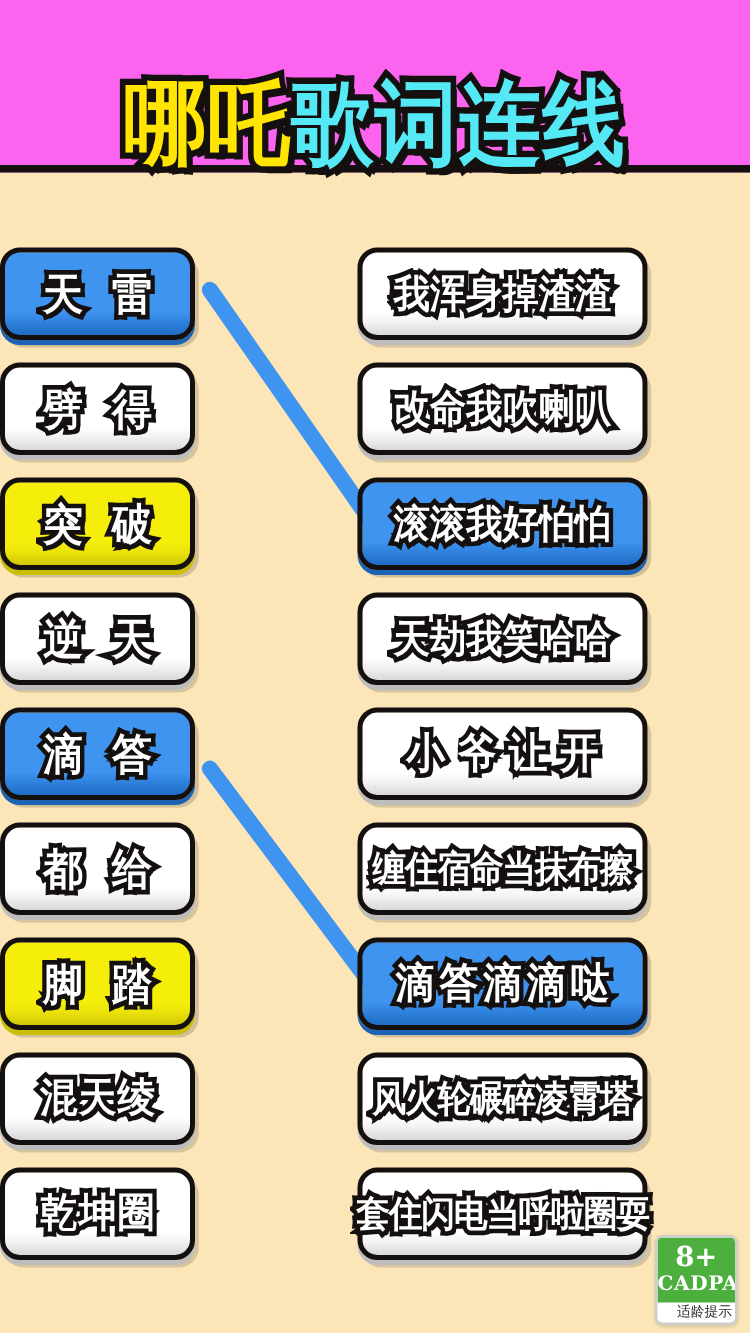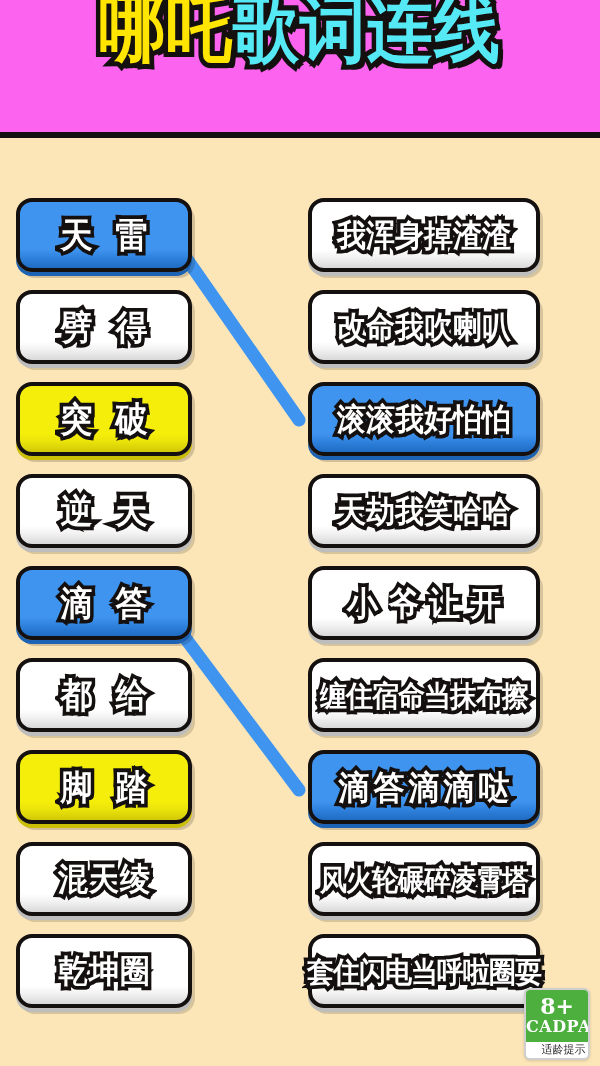--- a/index.html
+++ b/index.html
@@ -26,21 +26,21 @@
   .header {
     position: absolute;
     left: 0;
     top: 0;
     width: 600px;
     height: 138px;
     background: #fc64f0;
     border-bottom: 6px solid #14100f;
     box-sizing: border-box;
     display: flex;
-    align-items: flex-start;
+    align-items: flex-end;
     justify-content: center;
   }
   .title {
     font-family: "DejaVu Sans", "Liberation Sans", sans-serif;
     font-size: 66px;
     font-weight: 900;
     letter-spacing: 1px;
     line-height: 1;
     white-space: nowrap;
     margin-top: -4px;
@@ -91,38 +91,38 @@
     paint-order: stroke fill;
     text-shadow: 3px 3px 0 #14100f;
     white-space: nowrap;
     line-height: 1;
     transform: scaleY(1.08);
     display: block;
   }
 
   
   .col-left .card {
-    left: 16px;
-    width: 176px;
+    left: 0;
+    width: 156px;
     height: 74px;
   }
   .col-left .card .label {
     font-size: 32px;
     letter-spacing: 6px;
     padding-left: 6px;
   }
   .col-left .card.len3 .label {
     font-size: 30px;
     letter-spacing: 1px;
     padding-left: 1px;
   }
 
   
   .col-right .card {
-    left: 308px;
+    left: 286px;
     width: 232px;
     height: 74px;
   }
   .col-right .card .label {
     font-size: 29px;
     letter-spacing: 0px;
   }
   .col-right .card.len5 .label {
     font-size: 31px;
     letter-spacing: 4px;

